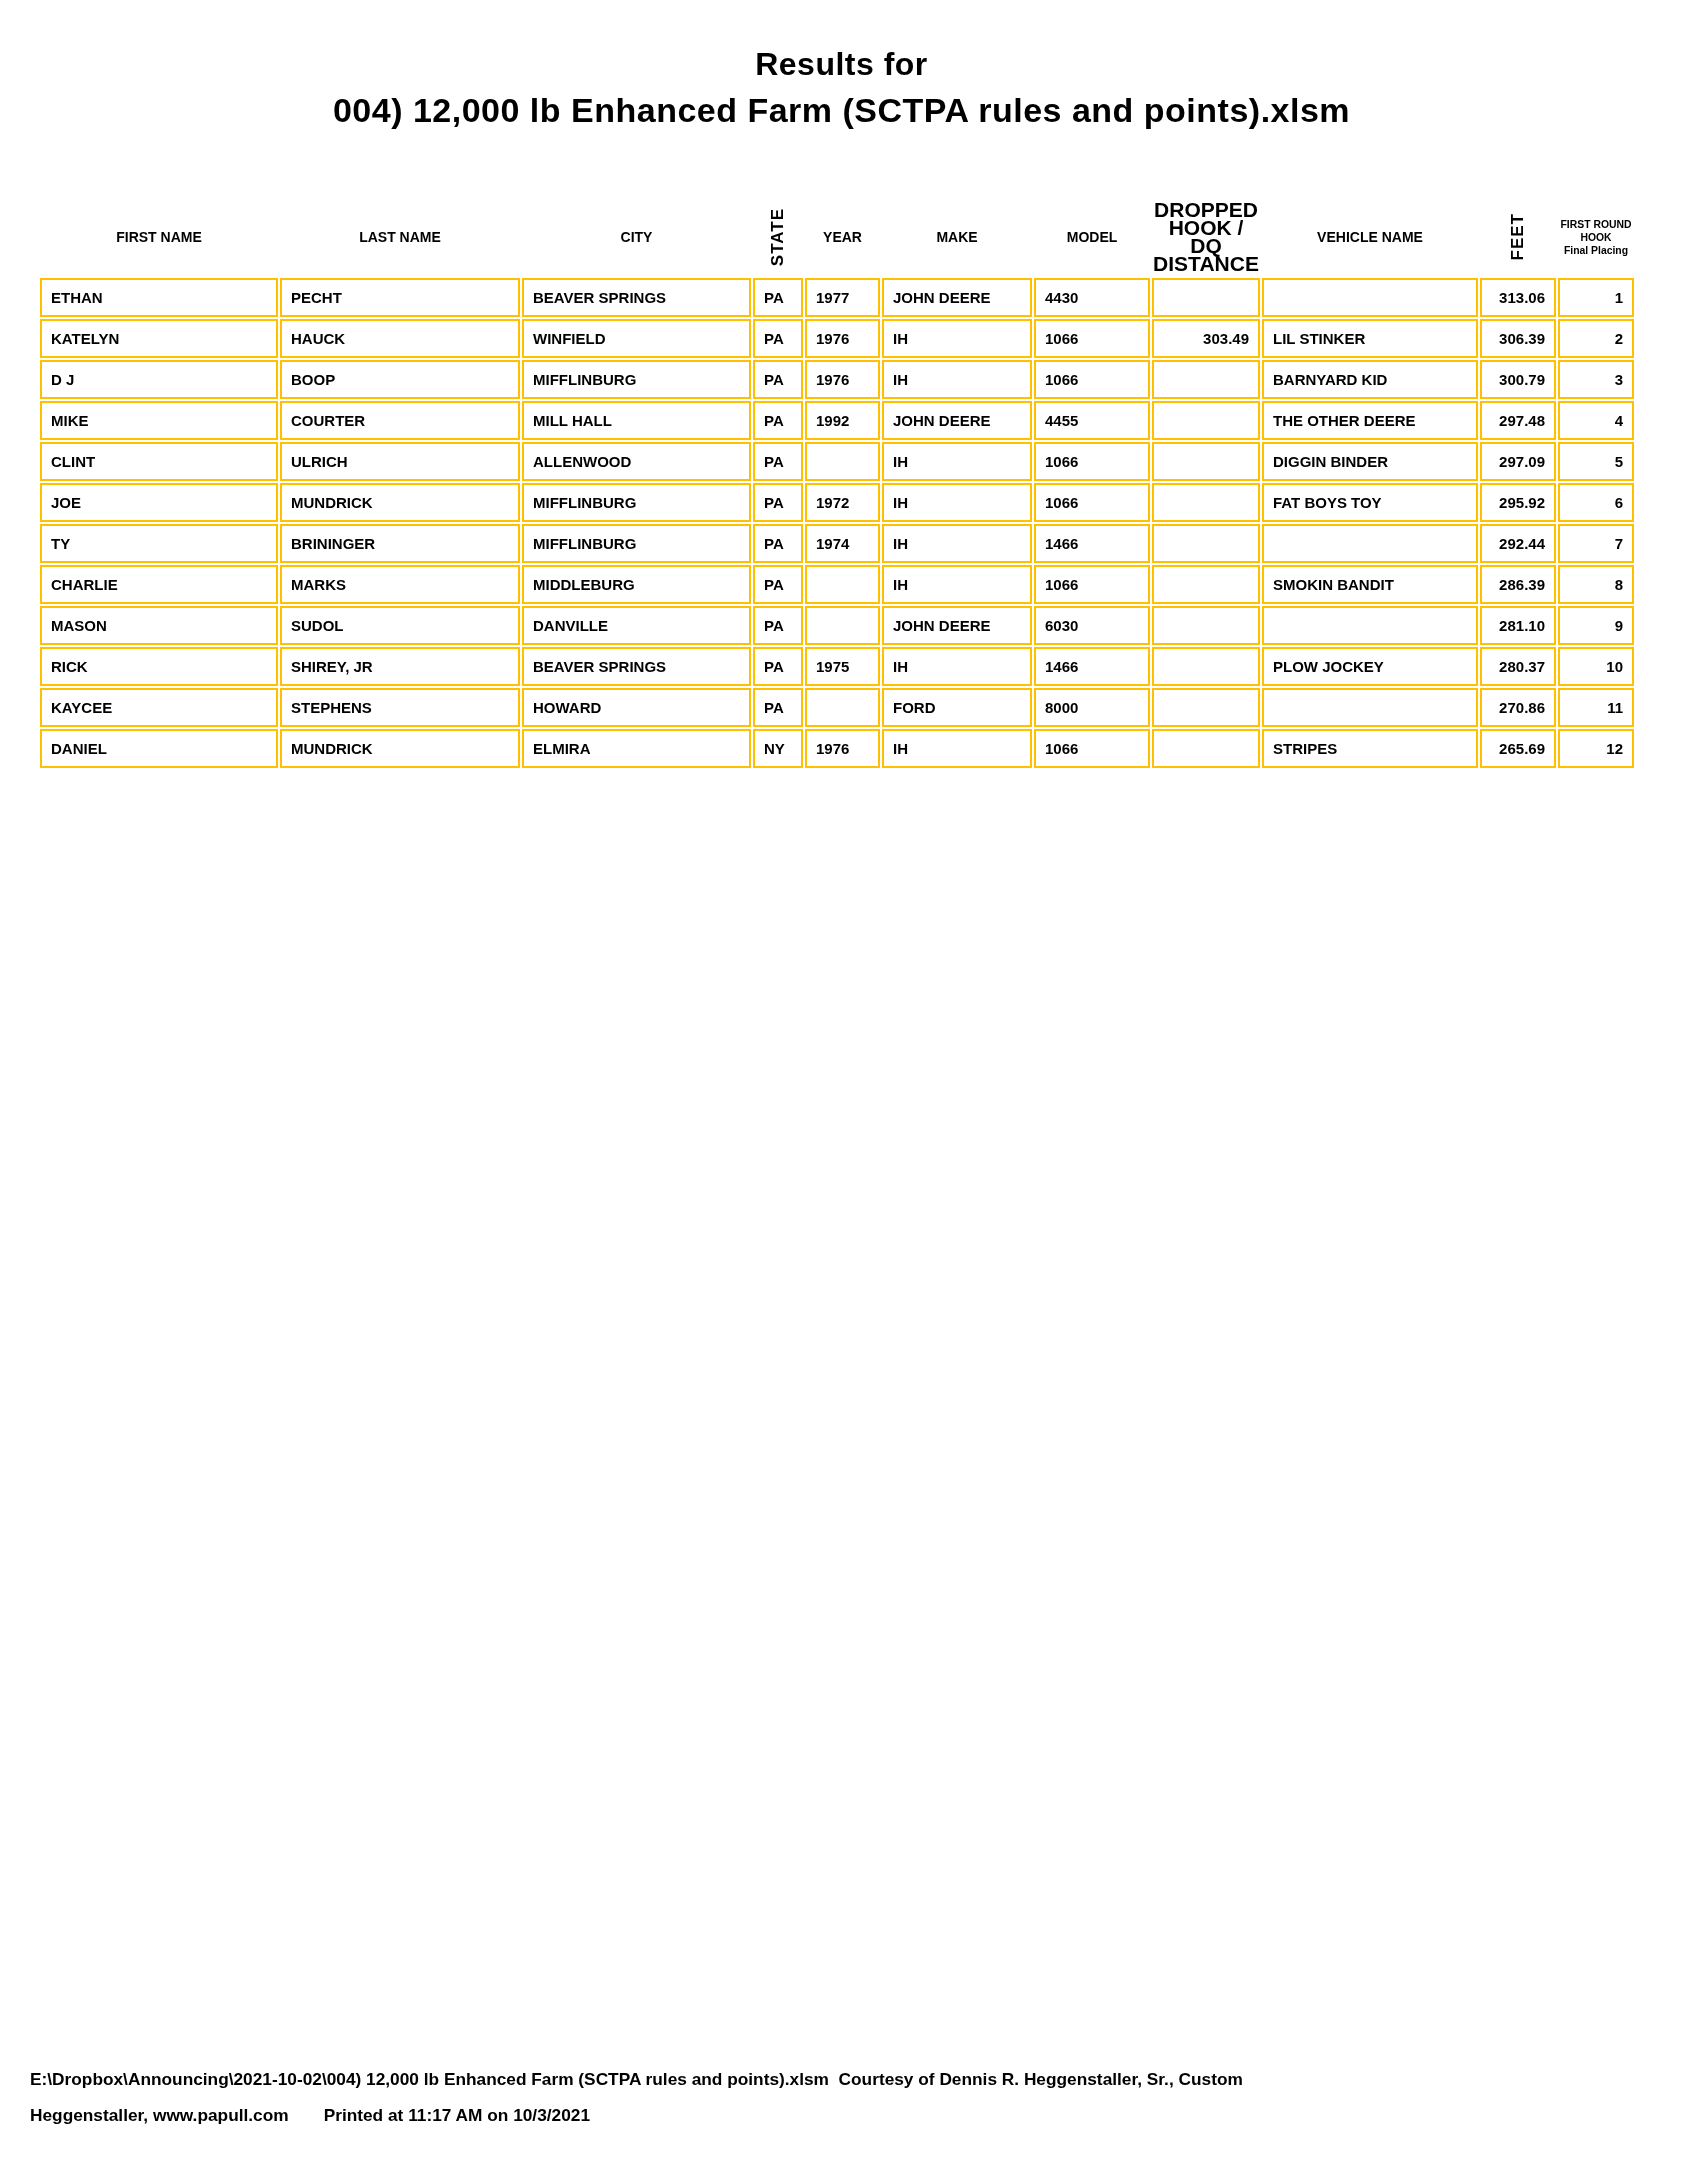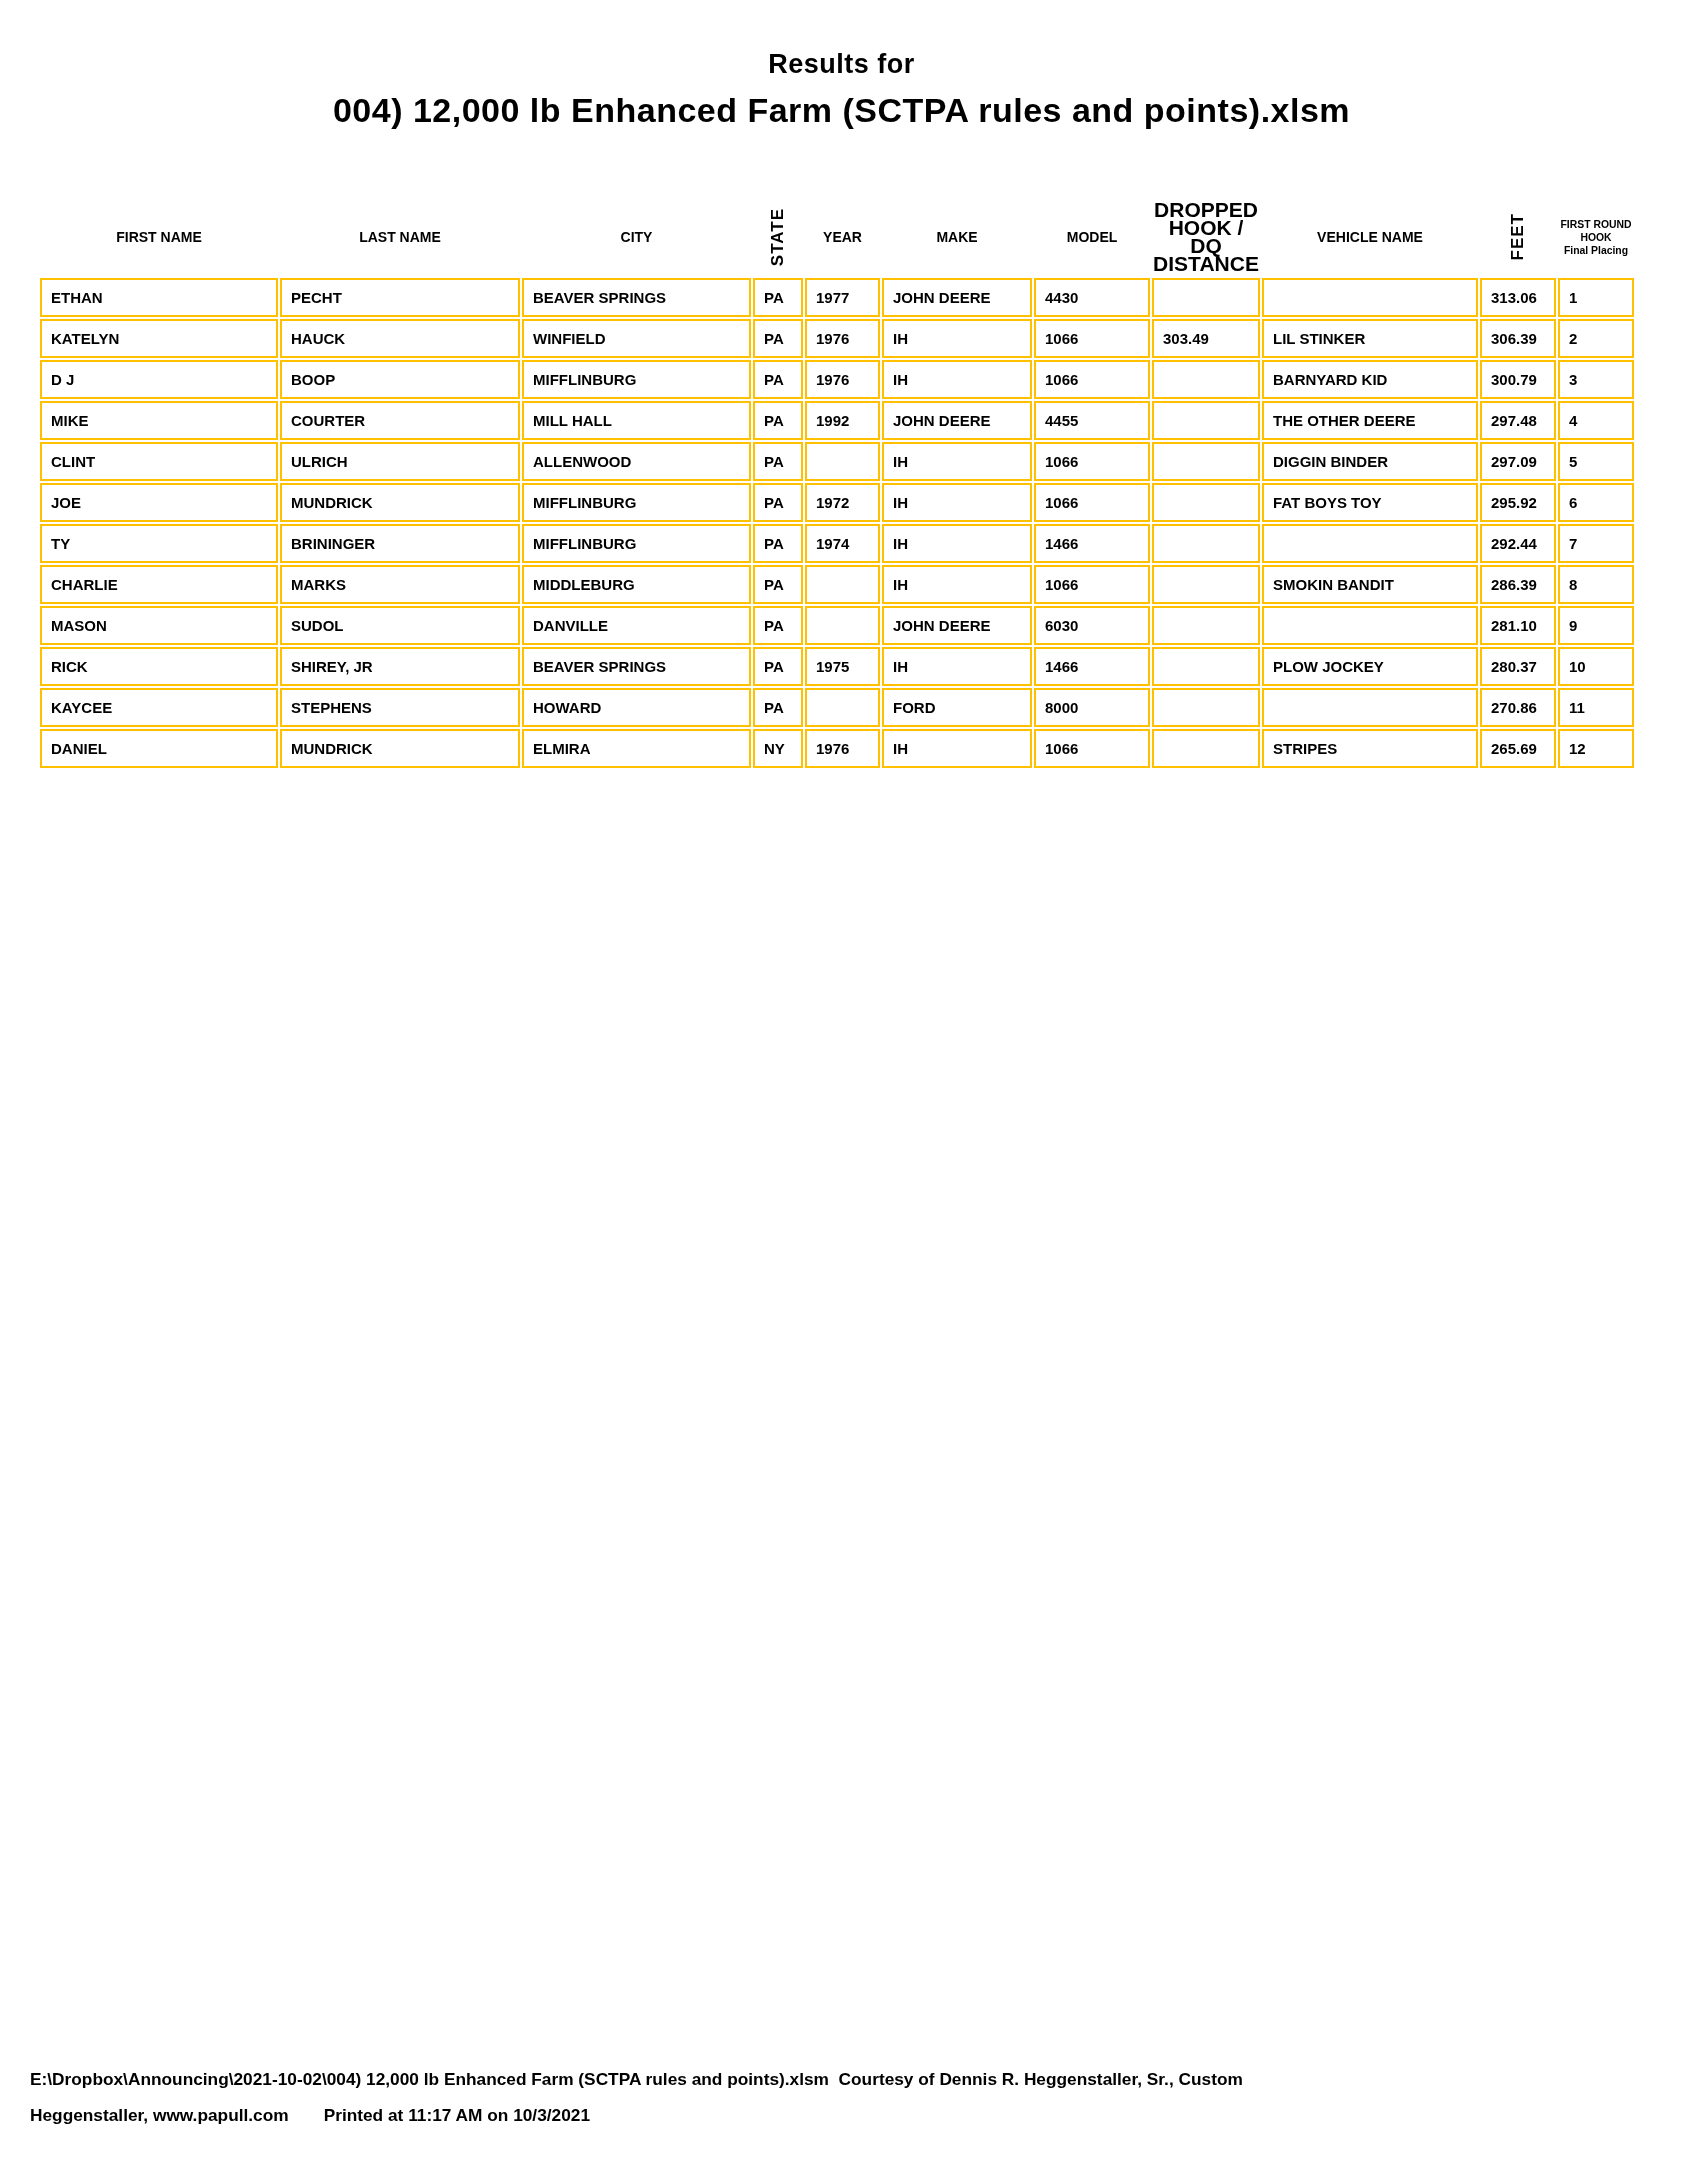--- a/index.html
+++ b/index.html
@@ -6,34 +6,34 @@
     --border:#FFC000;
     --text:#000000;
     --bg:#FFFFFF;
   }
   *{box-sizing:border-box;}
   body{margin:0;background:var(--bg);color:var(--text);
        font-family:"Liberation Sans", sans-serif;font-weight:700;}
   .page{position:relative;width:1683px;height:2178px;background:var(--bg);overflow:hidden;}
 
   
-  .title1{margin:46px 0 0 0;text-align:center;font-size:27px;line-height:36px;letter-spacing:0.5px;}
+  .title1{margin:46px 0 0 0;text-align:center;font-size:32px;line-height:36px;letter-spacing:0.5px;}
   .title2{margin:8px 0 0 0;text-align:center;font-size:34px;line-height:40px;letter-spacing:0.5px;}
 
   
   .results-table{margin:66px 0 0 38px;border-collapse:separate;border-spacing:2px;table-layout:fixed;}
   .results-table th{border:none;padding:0;vertical-align:middle;text-align:center;height:78px;}
   .results-table td{border:2px solid var(--border);padding:0 9px;height:39px;
                     font-size:15px;white-space:nowrap;overflow:hidden;vertical-align:middle;}
   .hdr{font-size:14px;line-height:19px;}
   .hdr-small{font-size:21px;line-height:18px;}
   .hdr-tiny{font-size:10.4px;line-height:13px;}
   .vert{writing-mode:vertical-rl;transform:rotate(180deg);margin:0 auto;font-size:17px;letter-spacing:1px;}
   td.al{text-align:left;}
-  td.ac{text-align:left;}
+  td.ac{text-align:right;}
 
   
   .footer{position:absolute;left:30px;top:2061px;width:1624px;font-size:17.3px;line-height:36px;}
   .footer .pre{white-space:pre;}
   .printed{margin-left:35px;}
 </style>
 </head>
 <body>
 
 <div class="page">

